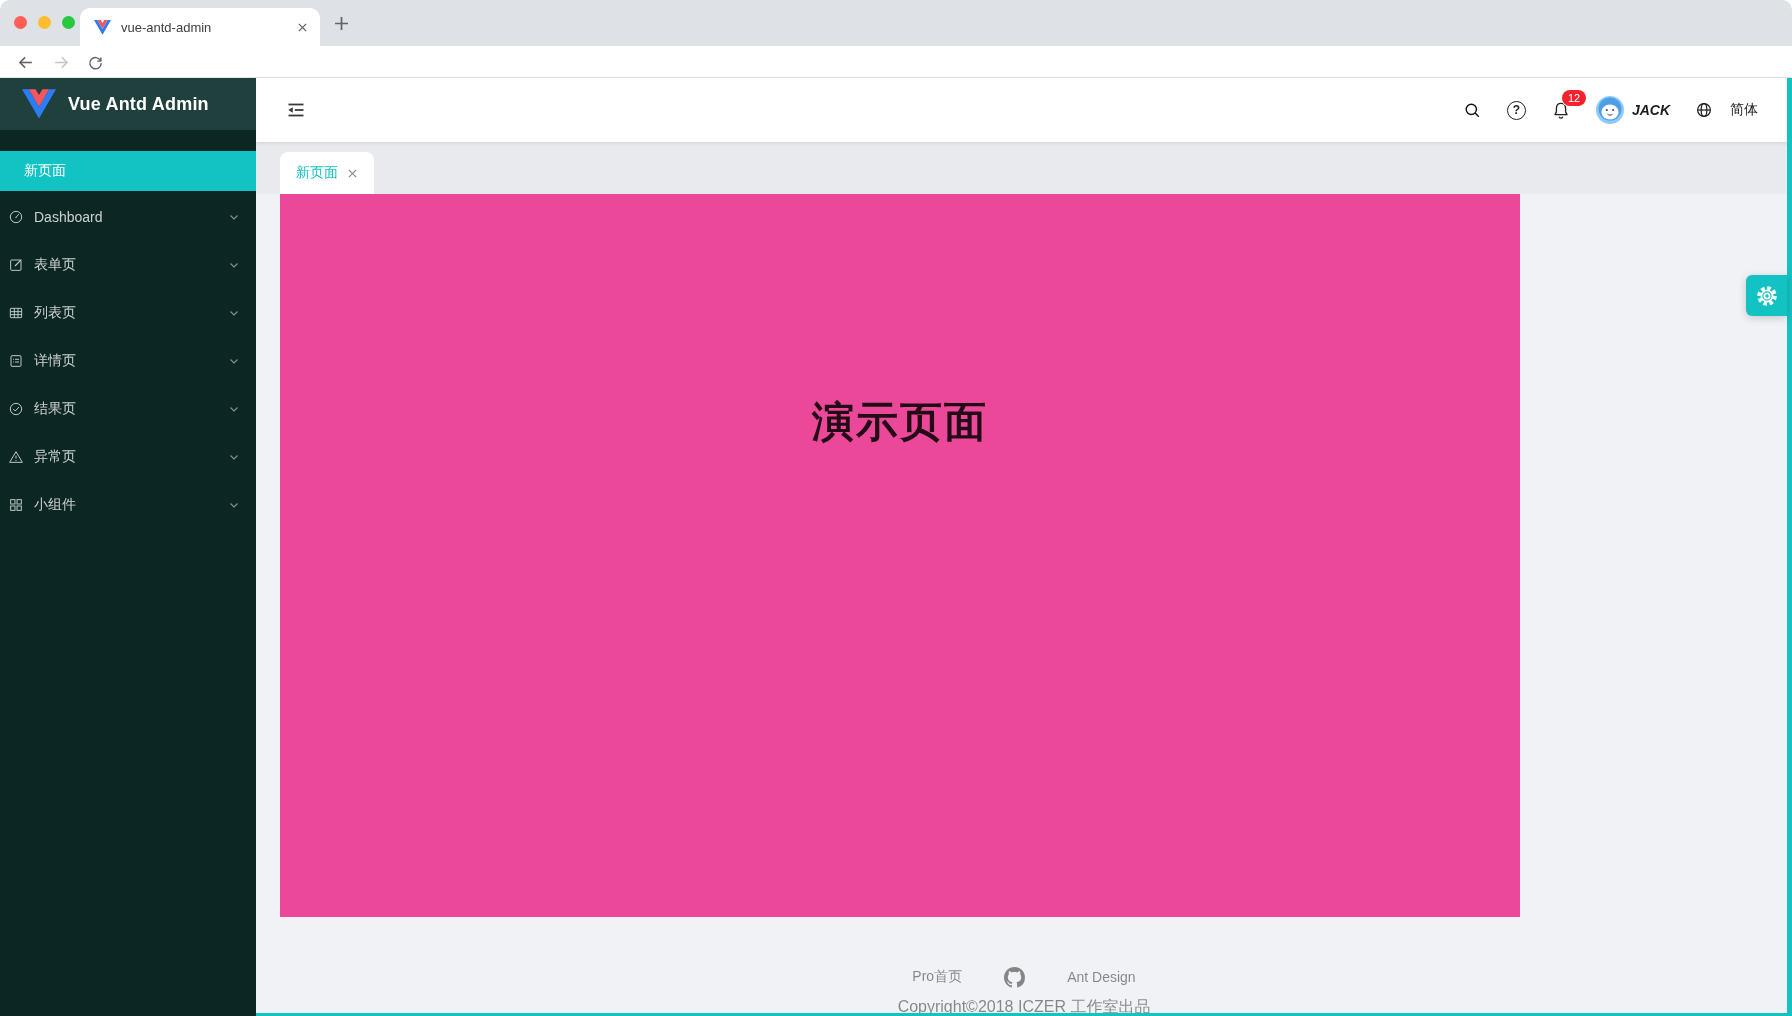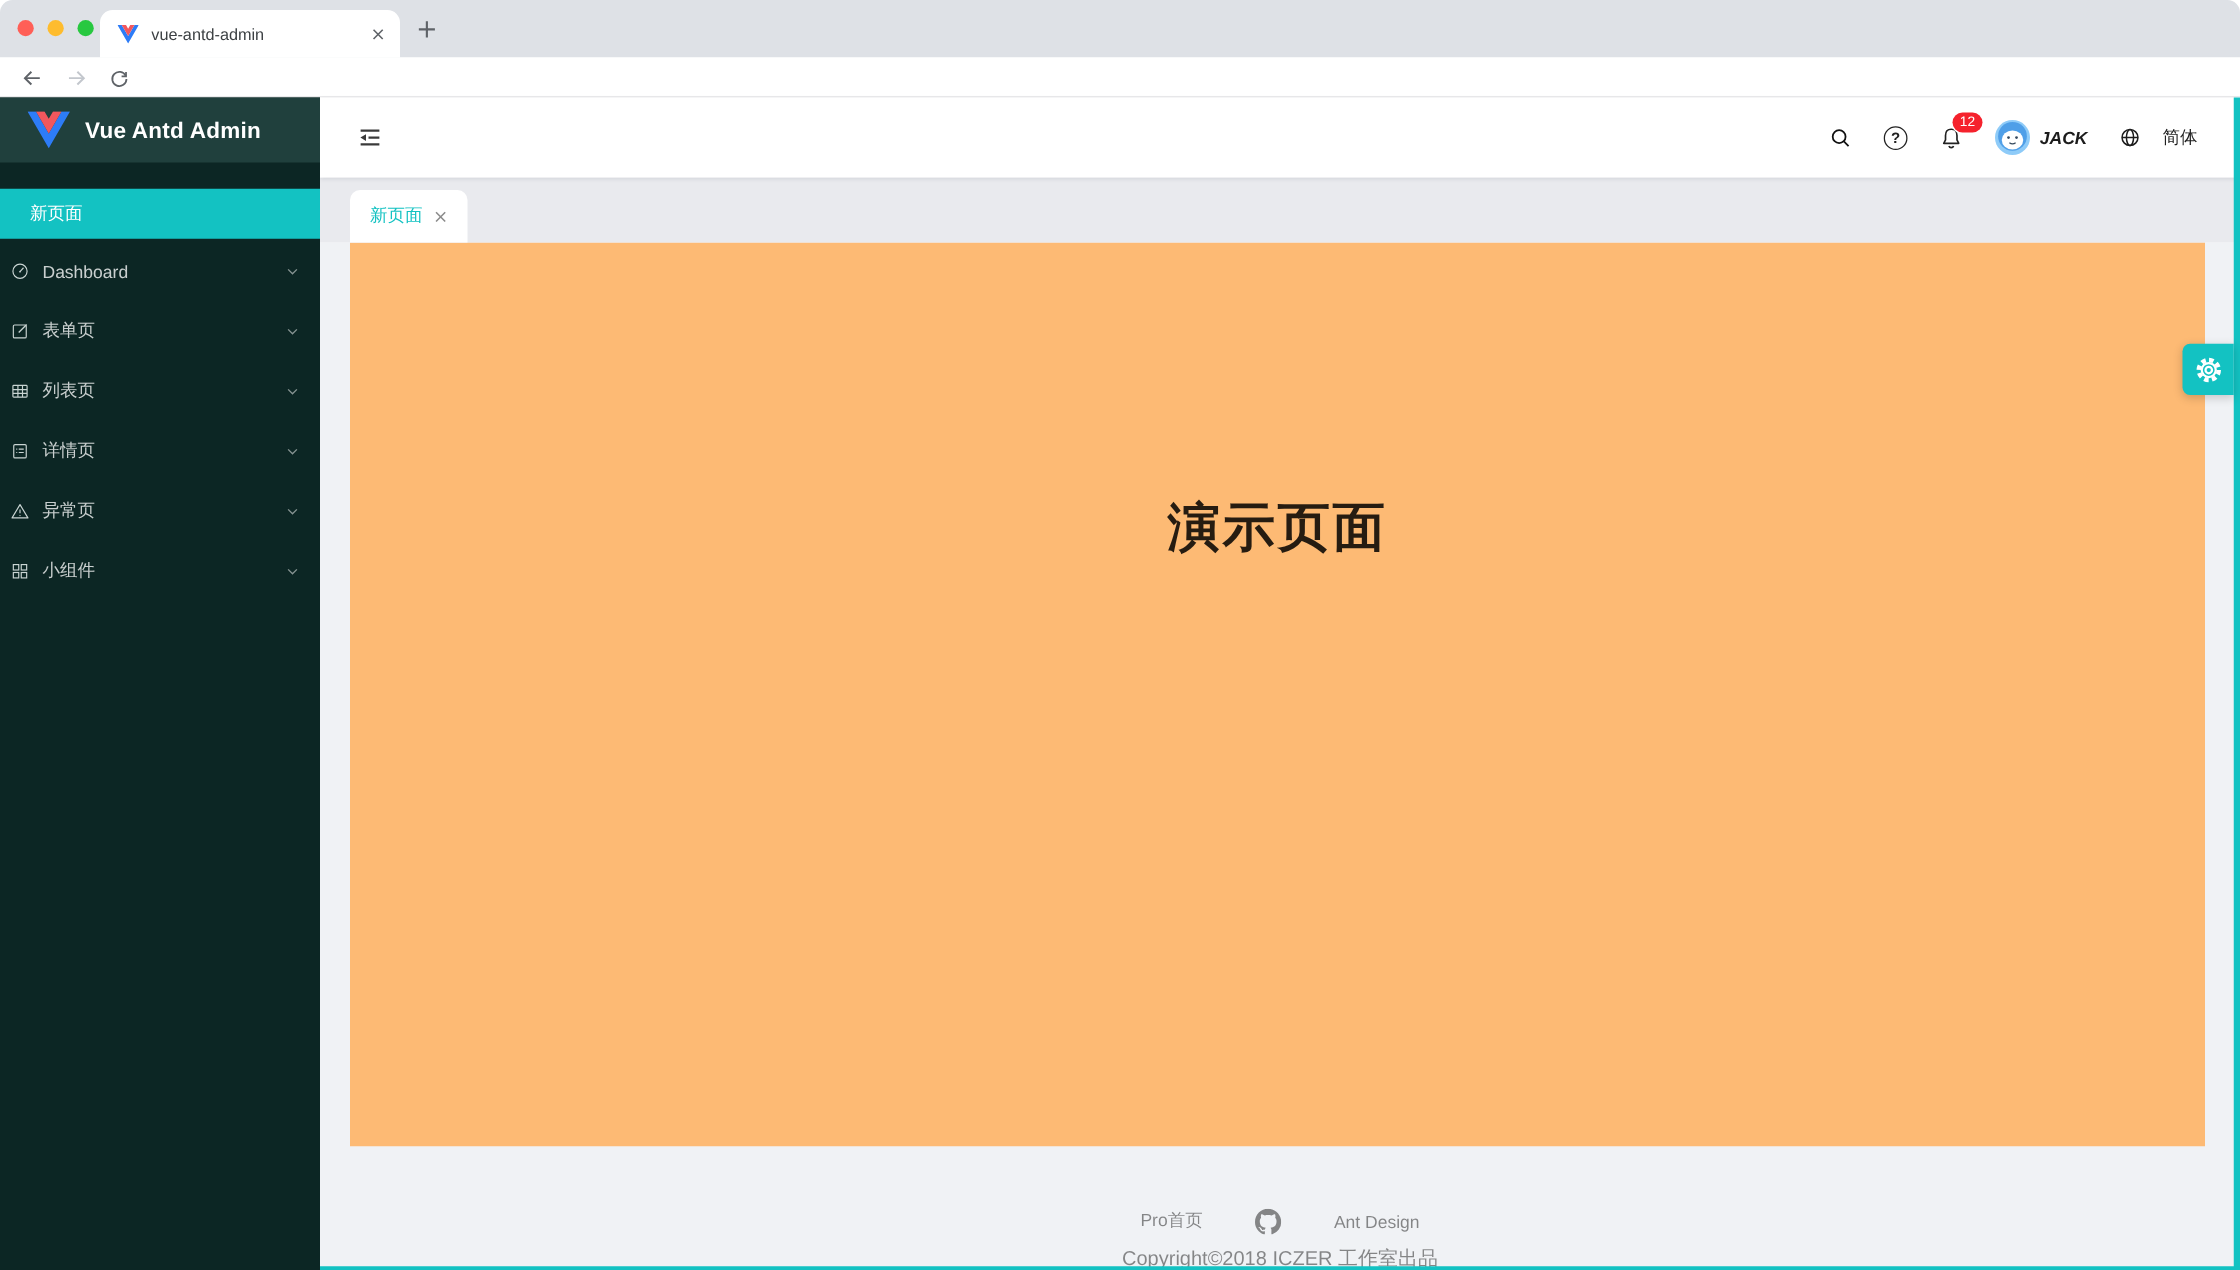--- a/index.html
+++ b/index.html
@@ -54,21 +54,21 @@
     line-height:16px; padding:0 6px; border-radius:9px; box-shadow:0 0 0 1px #fff; }
   .user { display:flex; align-items:center; gap:8px; }
   .user .uname { font-size:14px; font-weight:bold; color:#1c1c1c;font-style:italic; }
   .lang { display:flex; align-items:center; gap:17px; font-size:14px; color:#1c1c1c; }
 
   
   .tabbar { position:absolute; left:256px; right:0; top:142px; height:52px; background:#e9eaee; z-index:1; }
   .page-tab { position:absolute; left:24px; top:10px; height:42px; background:#fff; border-radius:8px 8px 0 0;
     display:flex; align-items:center; gap:9px; padding:0 16px; color:#13c2c2; font-size:14px; cursor:pointer; }
   .main-bg { position:absolute; left:256px; right:0; top:194px; bottom:0; background:#f0f2f5; }
-  .card { position:absolute; left:280px; top:194px; width:1484px; height:723px; background:#fdba74; }
+  .card { position:absolute; left:280px; top:194px; width:1240px; height:723px; background:#ec4899; }
   .demo-title { position:absolute; top:200px; left:0; width:100%; text-align:center;
     font-size:42px; font-weight:bold; color:rgba(0,0,0,.85); letter-spacing:2px; }
 
   
   .footer { position:absolute; left:256px; right:0; top:917px; bottom:0; }
   .footer-links { display:flex; justify-content:center; align-items:center; gap:42px; margin-top:48px;
     color:rgba(0,0,0,.45); font-size:14px; height:24px; }
   .footer-links a { color:rgba(0,0,0,.45); text-decoration:none;text-align:center; }
   .footer-copy { text-align:center; margin-top:8px; color:rgba(0,0,0,.45); font-size:16px; }
 
@@ -245,20 +245,34 @@
       </span>
     </div>
     <div class="menu-item">
       <span class="mi-icon">
         <svg width="16" height="16" viewBox="0 0 24 24" fill="none" stroke="#c9d4d2" stroke-width="1.4">
             <rect x="4.5" y="4" width="15" height="16" rx="1.5"></rect>
             <path d="M7.5 9.5h1.2M10.5 9.5h6M7.5 13.5h1.2M10.5 13.5h6"></path>
           </svg>
       </span>
       <span class="mi-label">详情页</span>
+      <span>
+        <svg width="12" height="12" viewBox="0 0 24 24" fill="none" stroke="rgba(255,255,255,.5)" stroke-width="2.2">
+            <path d="M5 9l7 7 7-7"></path>
+          </svg>
+      </span>
+    </div>
+    <div class="menu-item">
+      <span class="mi-icon">
+        <svg width="16" height="16" viewBox="0 0 24 24" fill="none" stroke="#c9d4d2" stroke-width="1.4">
+            <circle cx="12" cy="12" r="8.5"></circle>
+            <path d="M8 12.2l2.8 2.8L16.5 9"></path>
+          </svg>
+      </span>
+      <span class="mi-label">结果页</span>
       <span>
         <svg width="12" height="12" viewBox="0 0 24 24" fill="none" stroke="rgba(255,255,255,.5)" stroke-width="2.2">
             <path d="M5 9l7 7 7-7"></path>
           </svg>
       </span>
     </div>
     <div class="menu-item">
       <span class="mi-icon">
         <svg width="16" height="16" viewBox="0 0 24 24" fill="none" stroke="#c9d4d2" stroke-width="1.4" stroke-linejoin="round">
             <path d="M12 4 L21.5 20 H2.5 Z"></path>

